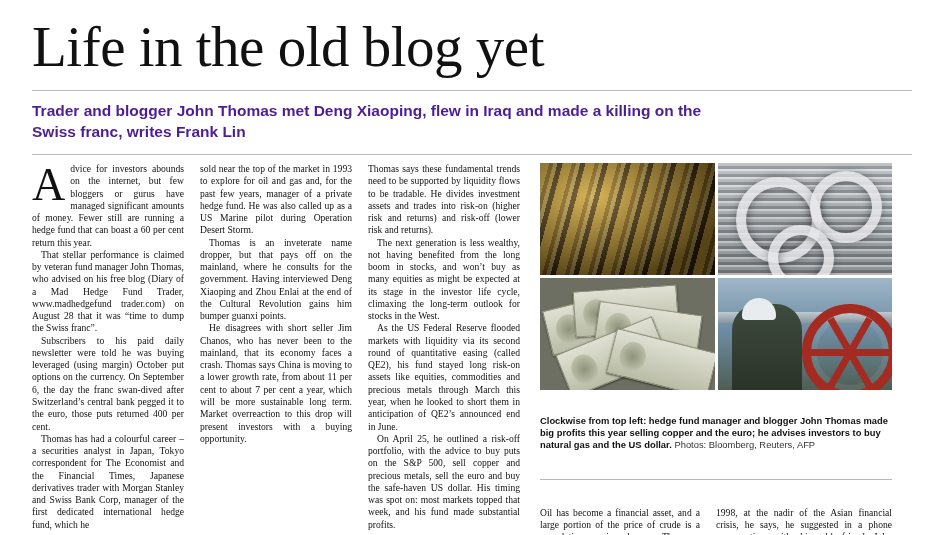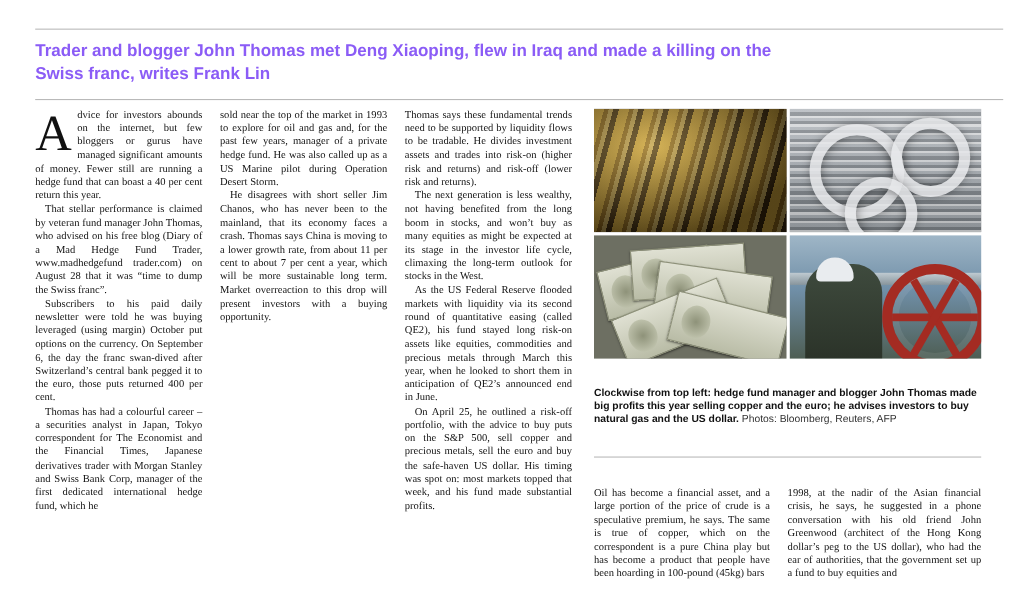--- a/index.html
+++ b/index.html
@@ -35,21 +35,21 @@
     background: #b9b9b9;
     margin: 14px 0 10px 2px;
   }
   .standfirst {
     font-family: "Liberation Sans", sans-serif;
     font-weight: bold;
     font-size: 15.5px;
     line-height: 1.35;
     width: 700px;
     margin: 0 0 0 2px;
-    color: #8b5cf6;
+    color: #4c1d95;
   }
   .standfirst .byline { font-weight: bold; }
   .rule-mid {
     height: 1px;
     background: #b9b9b9;
     margin: 11px 0 8px 2px;
   }
 
   
   .body-wrap {
@@ -216,40 +216,42 @@
   .lower-cols .col { width:176px; padding-right:16px; }
   .lower-cols .col.last { padding-right:0; }
 
   .right-stack { display:flex; flex-direction:column;gap:20px; }
 </style>
 </head>
 <body>
 
 <div class="page">
 
+  <h1 class="headline">Life in the old blog yet</h1>
 
   <div class="rule-top"></div>
 
   <div class="standfirst">
     <span>Trader and blogger John Thomas met Deng Xiaoping, flew in Iraq and made a killing on the Swiss franc, writes </span><span class="byline">Frank Lin</span>
   </div>
 
   <div class="rule-mid"></div>
 
   <div class="body-wrap">
 
     <div class="col">
-      <p class="dropcap-p"><span class="dropcap">A</span><span>dvice for investors abounds on the internet, but few bloggers or gurus have managed significant amounts of money. Fewer still are running a hedge fund that can boast a 40 per cent return this year.</span></p>
+      <p class="dropcap-p"><span class="dropcap">A</span><span>dvice for investors abounds on the internet, but few bloggers or gurus have managed significant amounts of money. Fewer still are running a hedge fund that can boast a 60 per cent return this year.</span></p>
       <p>That stellar performance is claimed by veteran fund manager John Thomas, who advised on his free blog (Diary of a Mad Hedge Fund Trader, www.madhedgefund trader.com) on August 28 that it was “time to dump the Swiss franc”.</p>
       <p>Subscribers to his paid daily newsletter were told he was buying leveraged (using margin) October put options on the currency. On September 6, the day the franc swan-dived after Switzerland’s central bank pegged it to the euro, those puts returned 400 per cent.</p>
       <p>Thomas has had a colourful career – a securities analyst in Japan, Tokyo correspondent for The Economist and the Financial Times, Japanese derivatives trader with Morgan Stanley and Swiss Bank Corp, manager of the first dedicated international hedge fund, which he</p>
     </div>
 
     <div class="col">
       <p>sold near the top of the market in 1993 to explore for oil and gas and, for the past few years, manager of a private hedge fund. He was also called up as a US Marine pilot during Operation Desert Storm.</p>
+      <p>Thomas is an inveterate name dropper, but that pays off on the mainland, where he consults for the government. Having interviewed Deng Xiaoping and Zhou Enlai at the end of the Cultural Revolution gains him bumper guanxi points.</p>
       <p>He disagrees with short seller Jim Chanos, who has never been to the mainland, that its economy faces a crash. Thomas says China is moving to a lower growth rate, from about 11 per cent to about 7 per cent a year, which will be more sustainable long term. Market overreaction to this drop will present investors with a buying opportunity.</p>
     </div>
 
     <div class="col">
       <p>Thomas says these fundamental trends need to be supported by liquidity flows to be tradable. He divides investment assets and trades into risk-on (higher risk and returns) and risk-off (lower risk and returns).</p>
       <p>The next generation is less wealthy, not having benefited from the long boom in stocks, and won’t buy as many equities as might be expected at its stage in the investor life cycle, climaxing the long-term outlook for stocks in the West.</p>
       <p>As the US Federal Reserve flooded markets with liquidity via its second round of quantitative easing (called QE2), his fund stayed long risk-on assets like equities, commodities and precious metals through March this year, when he looked to short them in anticipation of QE2’s announced end in June.</p>
       <p>On April 25, he outlined a risk-off portfolio, with the advice to buy puts on the S&amp;P 500, sell copper and precious metals, sell the euro and buy the safe-haven US dollar. His timing was spot on: most markets topped that week, and his fund made substantial profits.</p>
     </div>
 

